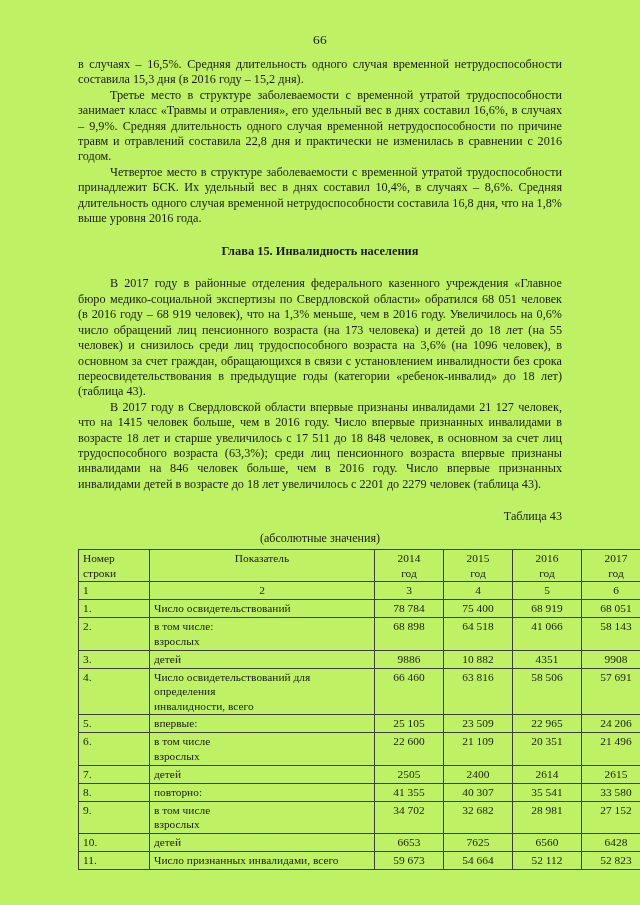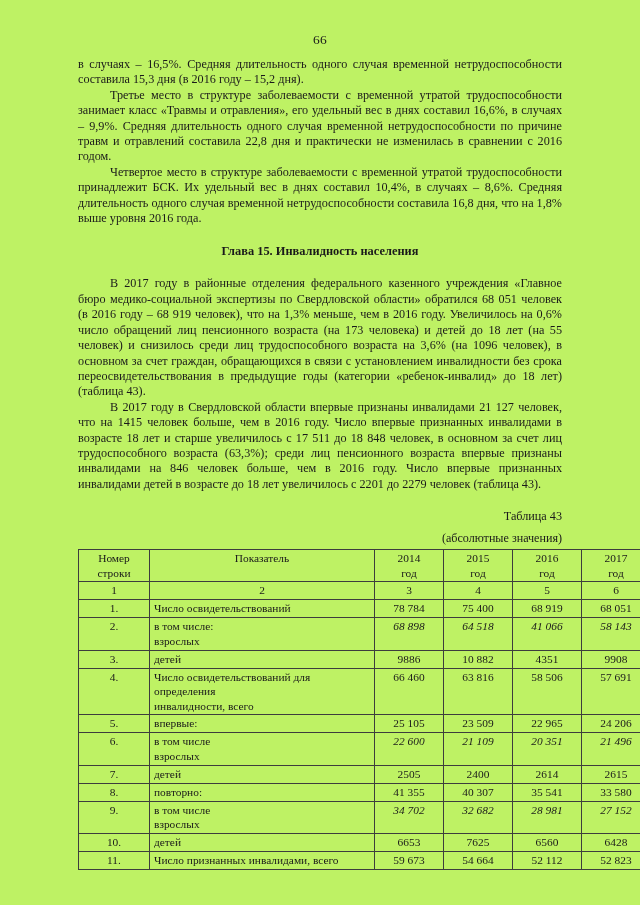--- a/index.html
+++ b/index.html
@@ -59,59 +59,57 @@
     padding-top: 11px;
     text-align: center;
     font-size: 12.3px;
     font-weight: bold;
     line-height: 15.6px;
   }
   .units-note {
     margin: 0;
     padding-top: 7px;
     padding-bottom: 3px;
-    text-align: right;
+    text-align: center;
     font-size: 12.1px;
   }
   table.data-table {
     width: 100%;
     border-collapse: collapse;
     font-size: 11.4px;
     table-layout: fixed;
   }
   table.data-table td {
     border: 1px solid #3d3d3d;
     padding: 1px 4px;
     vertical-align: top;
     line-height: 14.6px;
     height: 15px;
   }
   td.c-num {
     width: 62px;
-    text-align: center;
   }
   td.c-ind {
     width: 216px;
     text-align: left;
   }
   td.c-yr {
     width: 60px;
     text-align: center;
     white-space: nowrap;
   }
   .hdr-year {
     text-align: center;
     line-height: 14.6px;
   }
   .two-line {
     height: 30px;
   }
   .val-bottom {
     vertical-align: bottom;
-    font-style: italic;
   }
 </style>
 </head>
 <body>
 
 <div class="page">
 
   <div class="page-number">66</div>
 
   <p class="body-text">в случаях – 16,5%. Средняя длительность одного случая временной нетрудоспособности составила 15,3 дня (в 2016 году – 15,2 дня).</p>

